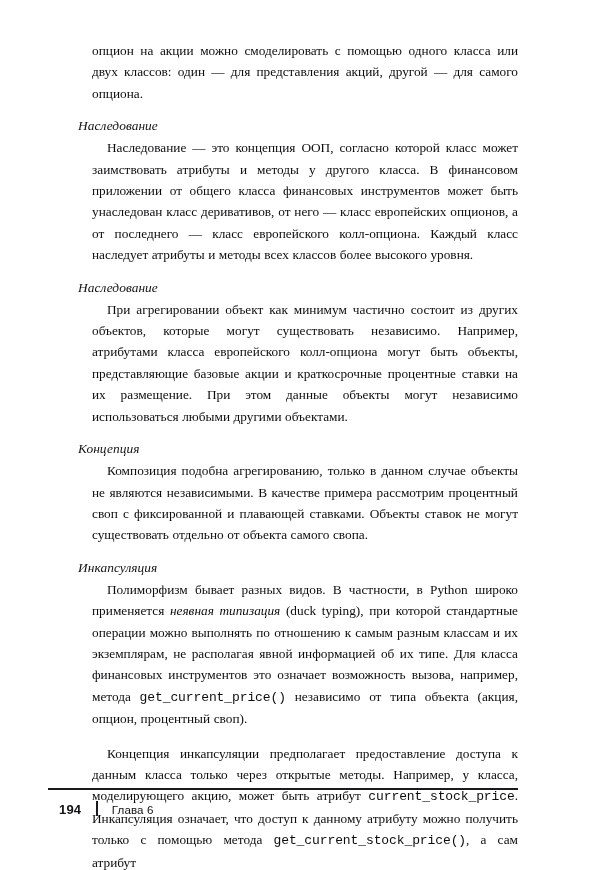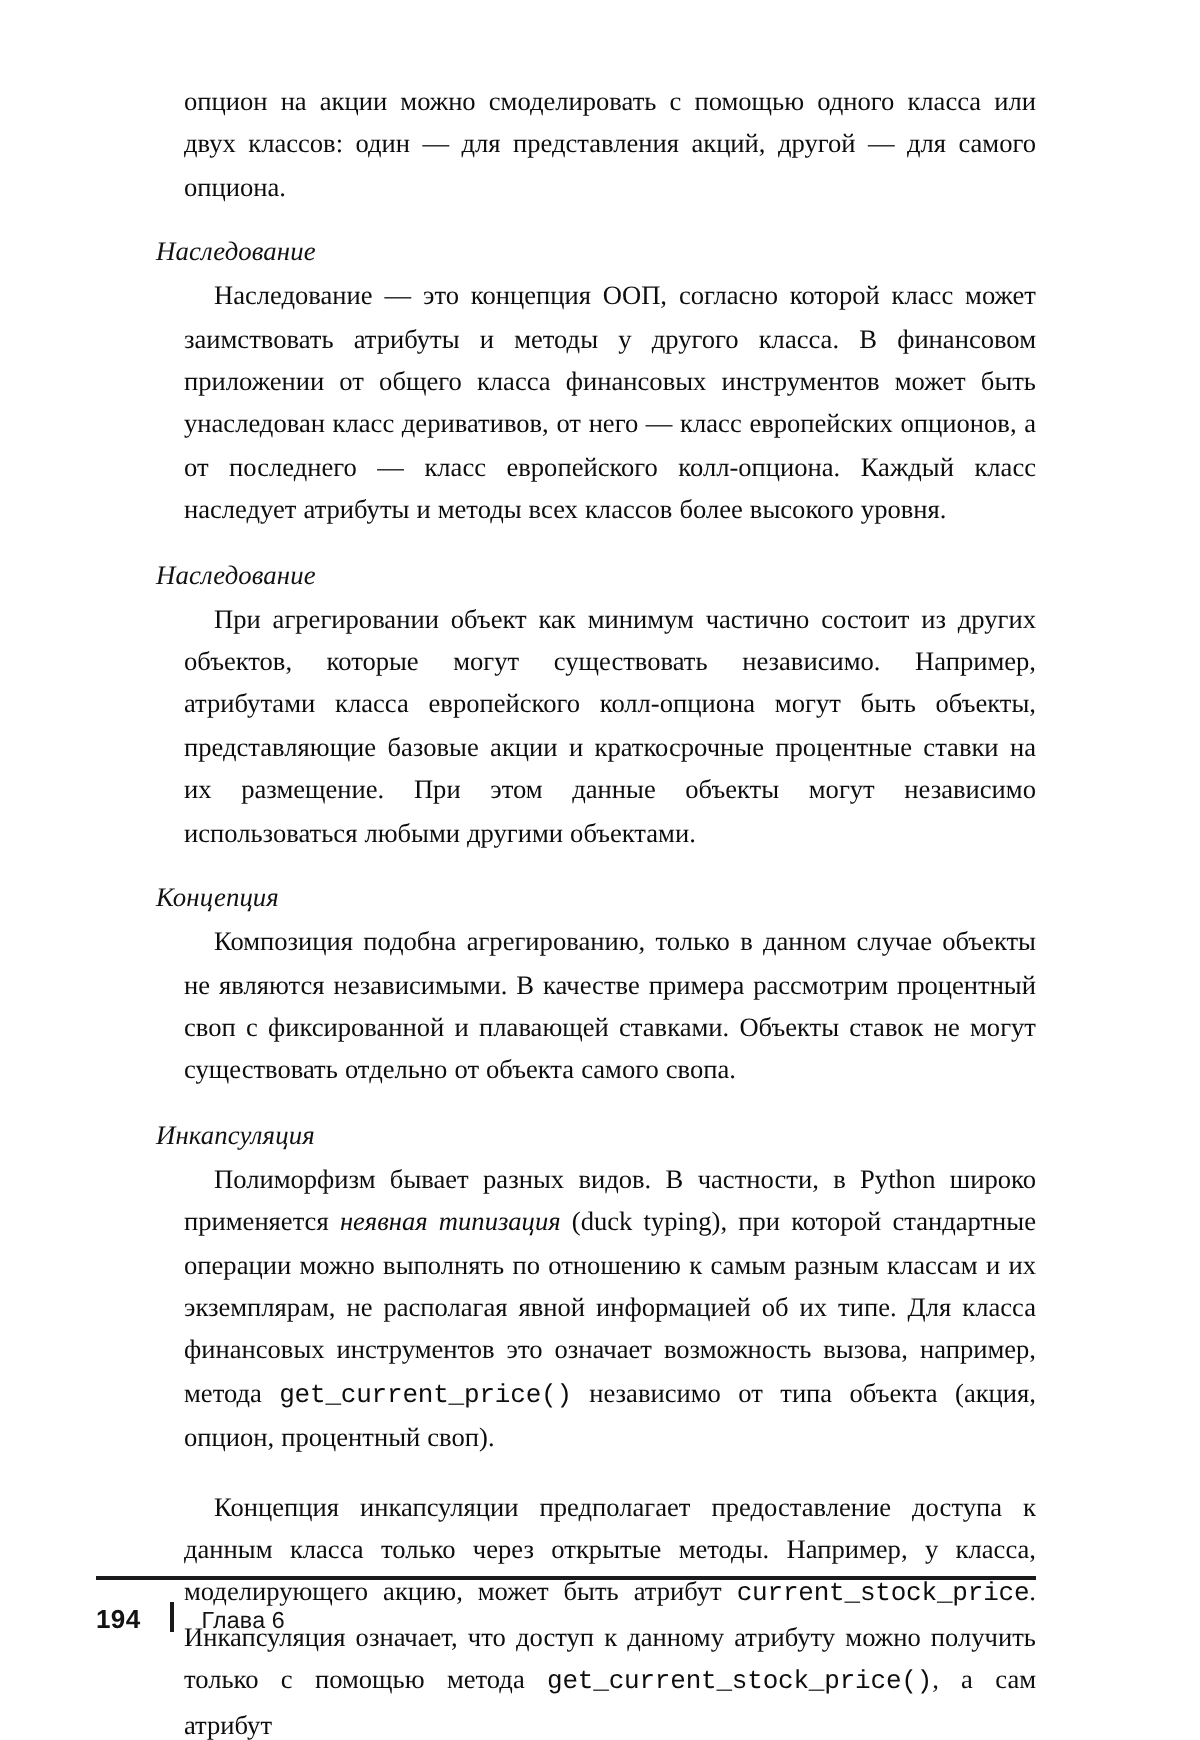--- a/index.html
+++ b/index.html
@@ -75,20 +75,21 @@
   .footer-rule {
     width: 470px;
     height: 1.6px;
     background: #1a1a1c;
     margin: 0 0 9px 0;
   }
   .footer-row {
     display: flex;
     align-items: baseline;
     font-family: "Liberation Sans", "DejaVu Sans", sans-serif;
+    margin-left: 11px;
   }
   .folio {
     font-size: 13px;
     font-weight: 700;
     color: #131315;
     letter-spacing: 0.2px;
   }
   .footer-sep {
     display: inline-block;
     width: 1.5px;

